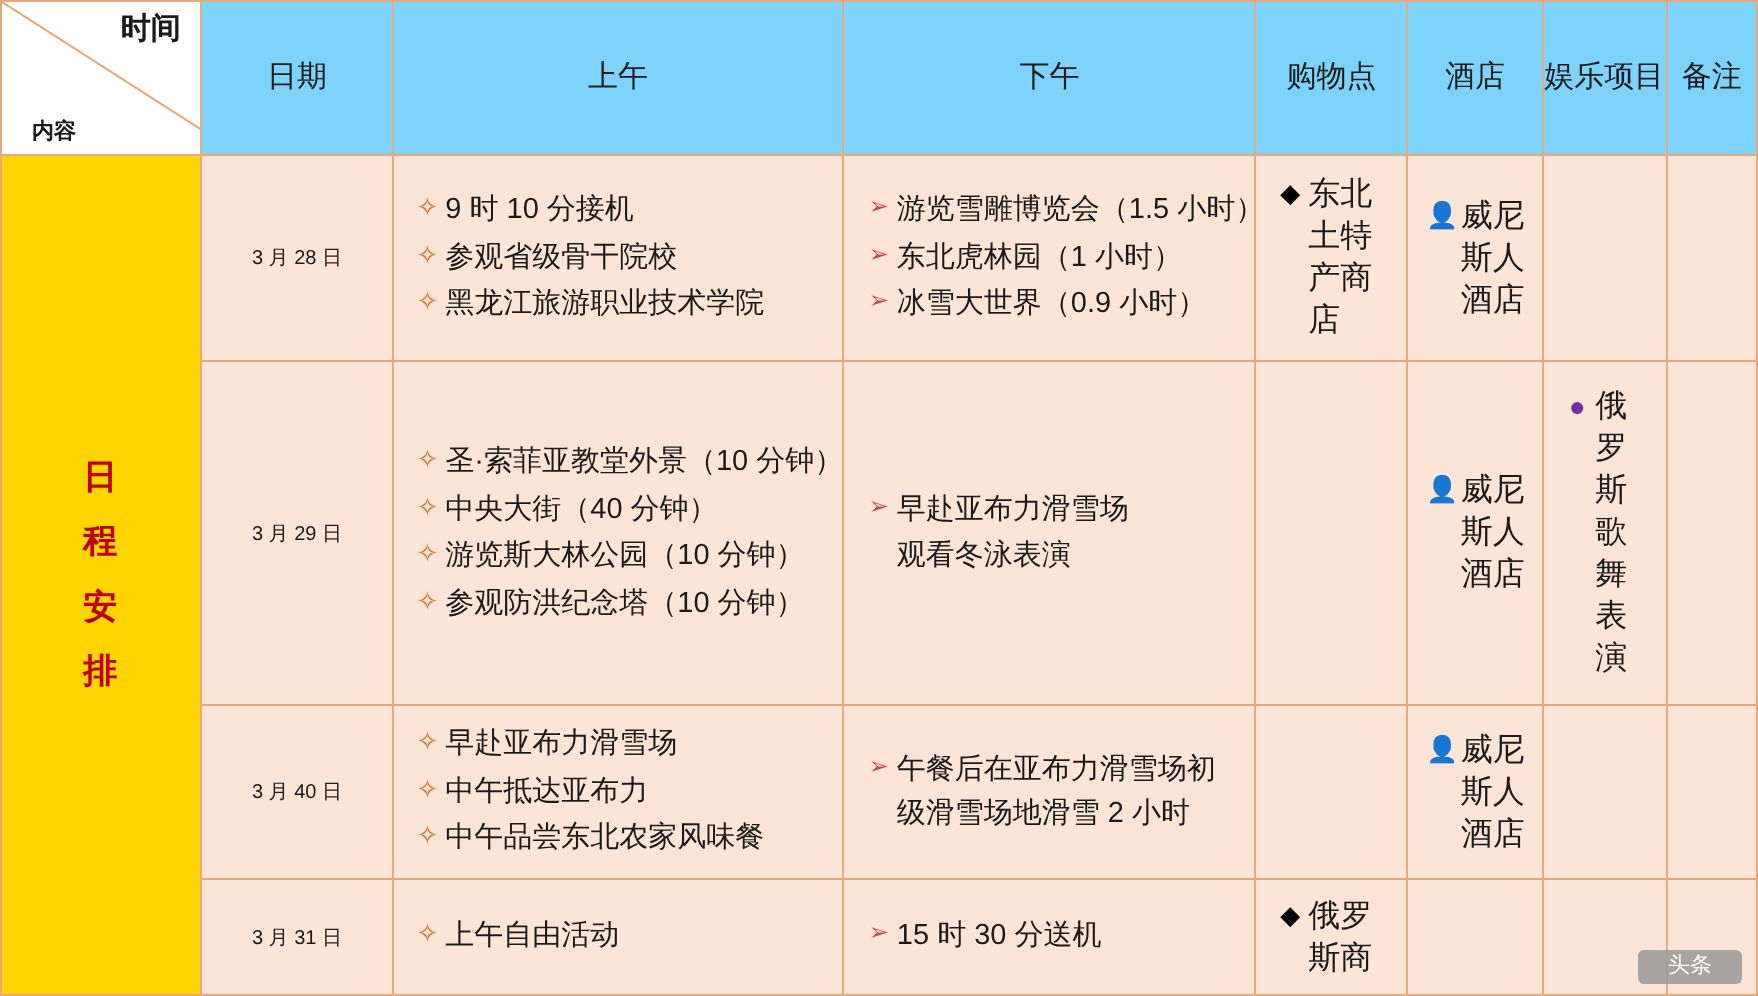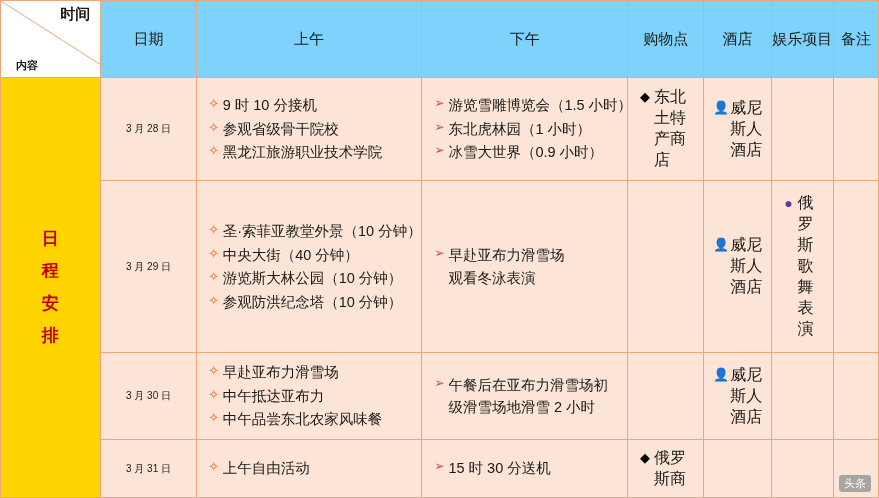--- a/index.html
+++ b/index.html
@@ -130,21 +130,21 @@
     color: #8a8a8a;
     font-size: 15px;
     opacity: 0.85;
     pointer-events: none;
   }
   .wm-badge {
     background: #9a9a9a;
     color: #ffffff;
     font-size: 11px;
     border-radius: 3px;
-    padding: 2px 3px;
+    padding: 2px 13px;
     line-height: 1.15;
     text-align: center;
     width: 26px;
   }
 </style>
 </head>
 <body>
 
 <table class="schedule">
   <colgroup>
@@ -291,21 +291,21 @@
           <li>
               <span class="bullet dot">●</span>
               <span class="itxt">俄罗斯歌舞表演</span>
             </li>
         </ul>
       </td>
       <td class="note"></td>
     </tr>
 
     <tr>
-      <td class="date">3 月 30 日</td>
+      <td class="date">3 月 40 日</td>
       <td class="body">
         <ul class="items">
           <li>
               <span class="bullet diamond-open">✧</span>
               <span class="itxt">早赴亚布力滑雪场</span>
             </li>
           <li>
               <span class="bullet diamond-open">✧</span>
               <span class="itxt">中午抵达亚布力</span>
             </li>

